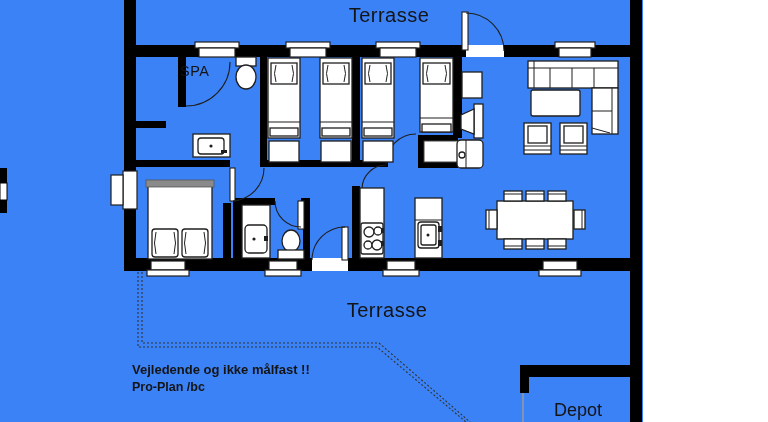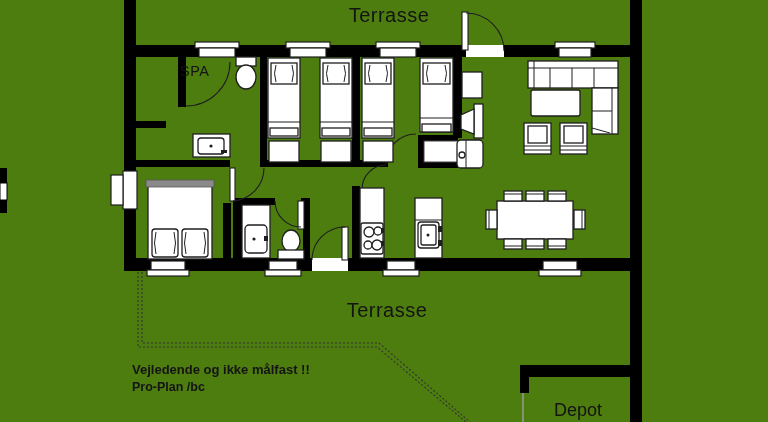--- a/index.html
+++ b/index.html
@@ -1,17 +1,17 @@
 <!DOCTYPE html>
 <html><head>
 <meta charset="utf-8">
 <style>
   html,body{margin:0;padding:0;background:#fff;}
   .canvas{
-    position:relative;width:768px;height:422px;background:#4d7c0f;overflow:hidden;
+    position:relative;width:643px;height:422px;background:#3b82f6;overflow:hidden;
     font-family:"Liberation Sans", sans-serif;
   }
   svg{display:block}
   text{font-family:"Liberation Sans", sans-serif; fill:#141414;}
   .lbl-big{font-size:20px; letter-spacing:0.5px;}
   .lbl-spa{font-size:14.5px; letter-spacing:0.5px;}
   .lbl-depot{font-size:18px;}
   .lbl-note{font-size:13px; font-weight:bold;}
   .lbl-note2{font-size:12.5px; font-weight:bold;}
 </style>

